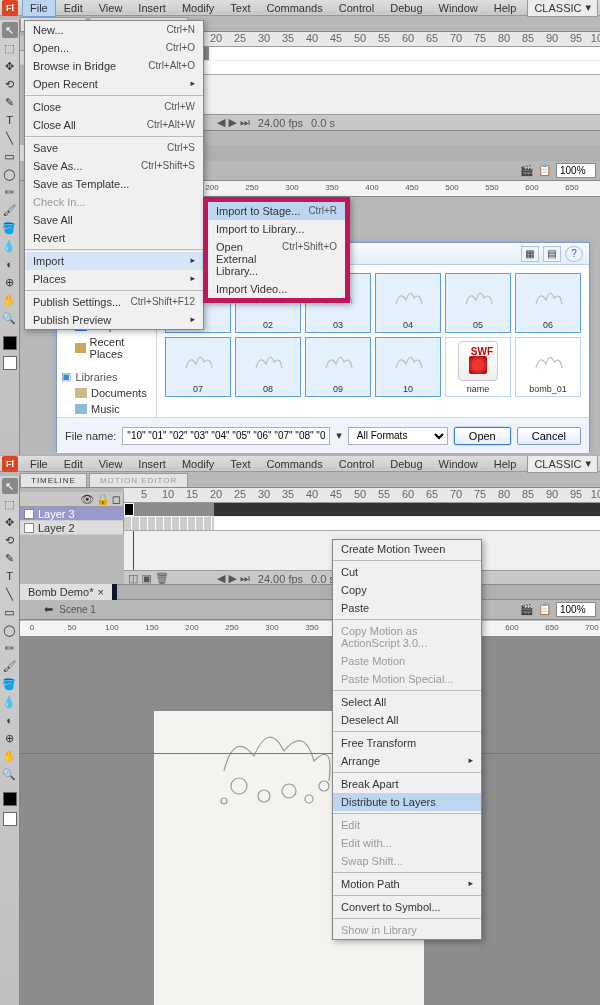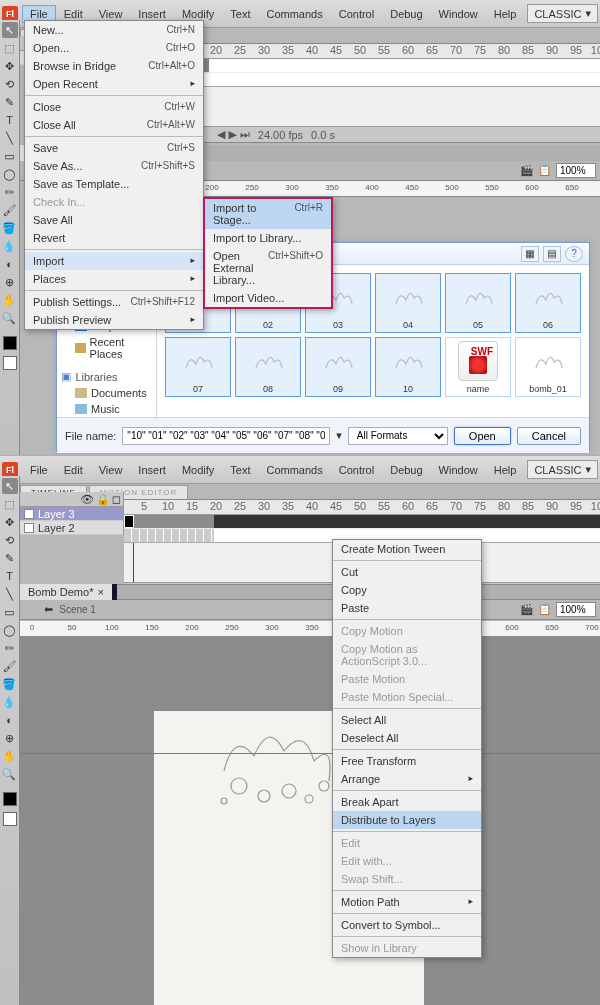--- a/index.html
+++ b/index.html
@@ -2,21 +2,21 @@
 <html><head>
 <meta charset="utf-8">
 <style>
 * { margin: 0; padding: 0; box-sizing: border-box; font-family: Tahoma, sans-serif; font-size: 11px; }
 body { background: #b0b0b0; color: #333; }
 
 
 .section-top { background: #b8b8b8; height: 455px; position: relative; overflow: hidden; }
 .section-bottom { background: #b8b8b8; height: 550px; position: relative; overflow: hidden; margin-top: 1px; }
 
-.menubar { background: linear-gradient(#dedede,#c8c8c8); height: 28px; display: flex; align-items: center; padding: 4px 2px; border-bottom: 1px solid #999; gap: 0; }
+.menubar { background: linear-gradient(#dedede,#c8c8c8); height: 16px; display: flex; align-items: center; padding: 4px 2px; border-bottom: 1px solid #999; gap: 0; }
 .app-icon { width: 16px; height: 16px; background: #d42; border-radius: 2px; margin-right: 4px; display: inline-flex; align-items:center; justify-content:center; color: #fff; font-weight:bold; font-size: 9px; }
 .menu-btn { padding: 3px 8px; cursor: pointer; font-size: 11px; }
 .menu-btn.active { background: #bcd5f0; border: 1px solid #7da3d0; padding: 2px 7px; }
 .classic-box { margin-left: auto; background: #ececec; border: 1px solid #999; padding: 2px 6px; font-size: 10px; display:flex; align-items:center; gap:4px; }
 
 .tabs-row { background: #b8b8b8; height: 16px; display:flex; align-items:center; border-bottom:1px solid #888; padding-left: 20px; gap: 2px;}
 .tab-label { background: #e4e4e4; padding: 2px 10px; font-size: 10px; border: 1px solid #999; border-bottom: none; letter-spacing: 1px; }
 
 .timeline-ruler { background: #e8e8e8; height: 15px; position: relative; border-bottom: 1px solid #999; margin-left: 124px; font-size: 9px; color: #666; overflow:hidden; }
 .timeline-ruler .tick { position: absolute; top: 0; transform: translateX(-50%);}
@@ -47,21 +47,21 @@
 .color-swatch { width:14px; height:14px; border:1px solid #666;}
 
 
 .dropdown { position:absolute; left:24px; top:20px; width:180px; background:#f0f0f0; border:1px solid #888; box-shadow:2px 2px 6px rgba(0,0,0,0.3); z-index:100;}
 .dd-item { padding:3px 8px; display:flex; font-size:11px; cursor:pointer;}
 .dd-item.disabled { color:#999;}
 .dd-item.hov { background:#d5e5f5;}
 .dd-item .shortcut { margin-left:auto; font-size:10px; color:#555;}
 .dd-item .arrow { margin-left:auto; font-size:9px;}
 .dd-sep { height:1px; background:#bbb; margin:2px 0;}
-.sub-dropdown { position:absolute; left:203px; top:197px; width:130px; background:#f0f0f0; border:2px solid #be185d; box-shadow:2px 2px 6px rgba(0,0,0,0.3); z-index:101;}
+.sub-dropdown { position:absolute; left:203px; top:197px; width:147px; background:#f0f0f0; border:5px solid #be185d; box-shadow:2px 2px 6px rgba(0,0,0,0.3); z-index:101;}
 .sub-dropdown .dd-item.hov { background:#bcd5f0;}
 
 
 .file-dialog { position:absolute; left:56px; top:242px; right:10px; height:210px; background:#f5f8fc; border:1px solid #7a9ac9; box-shadow:0 0 6px rgba(100,140,200,0.4);}
 .fd-toolbar { background:linear-gradient(#f9fbfd,#e4edf7); height:22px; border-bottom:1px solid #c0d0e4; display:flex; align-items:center; padding:0 6px; gap:10px;}
 .fd-btn { font-size:11px; color:#1a4b8c; cursor:pointer; display:flex; align-items:center; gap:2px;}
 .fd-tools-r { margin-left:auto; display:flex; gap:4px; align-items:center;}
 .fd-icon { width:18px; height:16px; border:1px solid #b0c4de; background:#eef4fb; display:flex; align-items:center; justify-content:center; font-size:10px;}
 .fd-body { display:flex; height:152px;}
 .fd-sidebar { width:100px; background:#fff; border-right:1px solid #d0d8e4; padding:4px; overflow:hidden;}
@@ -642,23 +642,20 @@
         <span>Cut</span>
       </div>
       <div class="dd-item">
         <span>Copy</span>
       </div>
       <div class="dd-item">
         <span>Paste</span>
       </div>
       <div class="dd-sep"></div>
       <div class="dd-item disabled">
-        <span>Copy Motion</span>
-      </div>
-      <div class="dd-item disabled">
         <span>Copy Motion as ActionScript 3.0...</span>
       </div>
       <div class="dd-item disabled">
         <span>Paste Motion</span>
       </div>
       <div class="dd-item disabled">
         <span>Paste Motion Special...</span>
       </div>
       <div class="dd-sep"></div>
       <div class="dd-item">

